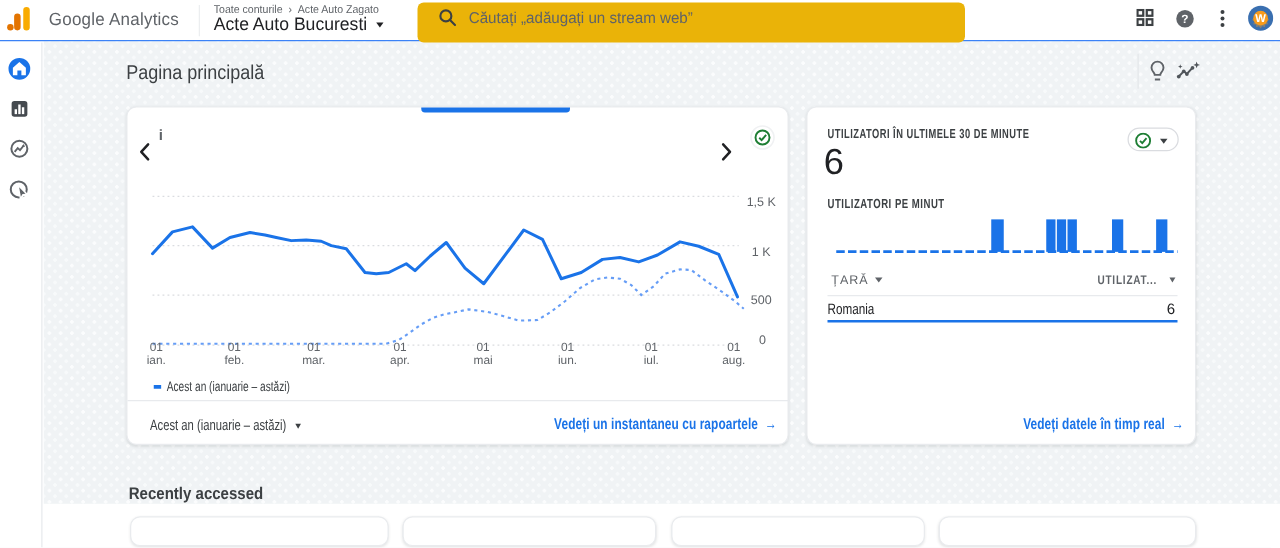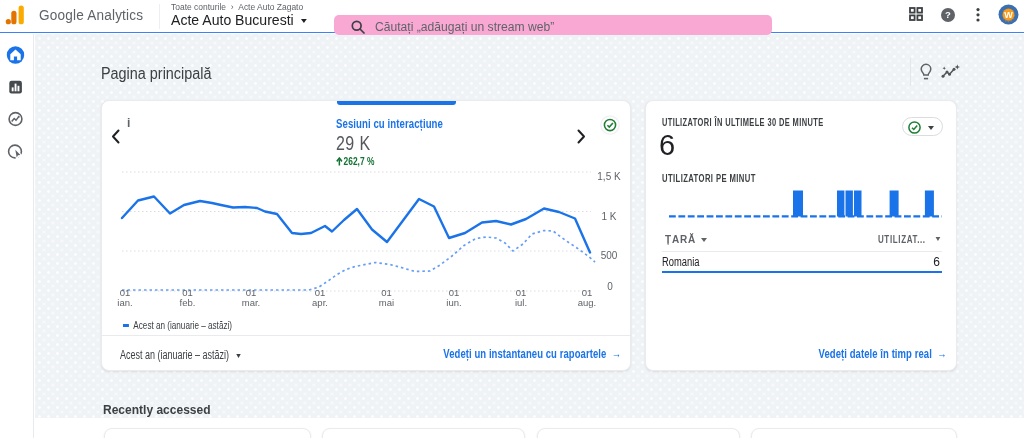--- a/index.html
+++ b/index.html
@@ -5,26 +5,26 @@
 *{margin:0;padding:0;box-sizing:border-box}
 html,body{width:1024px;height:438px;overflow:hidden;font-family:"Liberation Sans",sans-serif;background:#fff}
 #root{position:absolute;top:0;left:0;width:1024px;height:438px;overflow:hidden}
 
 #header{position:absolute;top:0;left:0;width:1024px;height:33px;background:#fff;border-bottom:1px solid #3b82f6;z-index:5}
 #galogo{position:absolute;left:5px;top:5px}
 #gatext{position:absolute;left:39px;top:6.5px;font-size:14px;color:#5f6368;letter-spacing:.2px;transform:scaleX(.97);transform-origin:0 0}
 #hdrdiv{position:absolute;left:159px;top:4px;width:1px;height:25px;background:#eceef0}
 #crumb{position:absolute;left:171px;top:2px;font-size:9px;color:#5f6368;transform:scaleX(.94);transform-origin:0 0;white-space:nowrap}
 #acct{position:absolute;left:171px;top:12px;font-size:14.5px;color:#202124;transform:scaleX(.97);transform-origin:0 0;white-space:nowrap}
-#search{position:absolute;left:334px;top:15px;width:438px;height:20px;background:#f9a8d4;border-radius:5px}
+#search{position:absolute;left:334px;top:2px;width:438px;height:32px;background:#eab308;border-radius:5px}
 #search .ph{position:absolute;left:41px;top:5px;font-size:12.5px;color:#5f6368;transform:scaleX(.97);transform-origin:0 0;white-space:nowrap}
 
 #sidebar{position:absolute;top:34px;left:0;width:34px;height:404px;background:#fff;border-right:1px solid #e8eaed;z-index:4}
 
-#main{position:absolute;top:34px;left:35px;width:989px;height:384px;
+#main{position:absolute;top:19px;left:35px;width:989px;height:384px;
 background-color:#f0f3f5;
 background-image:radial-gradient(circle,rgba(252,253,254,.9) 1.3px,rgba(252,253,254,0) 1.5px),radial-gradient(circle,rgba(249,251,252,.8) 1.3px,rgba(249,251,252,0) 1.5px);
 background-size:9px 9px;background-position:0 0,4.5px 4.5px}
 #title{position:absolute;left:66px;top:31px;font-size:16px;color:#3c4043;transform:scaleX(.9);transform-origin:0 0;white-space:nowrap}
 #titlediv{position:absolute;left:875px;top:24px;width:1px;height:28px;background:#e4e7ea}
 
 .card{position:absolute;background:#fff;border-radius:8px;border:1px solid #e9ebee;box-shadow:0 1px 2px rgba(60,64,67,.12)}
 #card1{left:66px;top:66px;width:530px;height:271px}
 #card2{left:610px;top:66px;width:312px;height:271px}
 #tabind{position:absolute;left:235px;top:0;width:119px;height:3.5px;background:#1a73e8;border-radius:0 0 3px 3px}
@@ -39,21 +39,21 @@
 #c1div{position:absolute;left:0;top:234px;width:530px;height:1px;background:#e8eaed}
 #c1foot{position:absolute;left:18px;top:247px;font-size:12px;color:#3c4043;transform:scaleX(.75);transform-origin:0 0;white-space:nowrap}
 .link{font-size:12.5px;font-weight:bold;color:#1a73e8;letter-spacing:.1px;transform:scaleX(.76);transform-origin:100% 0;white-space:nowrap}
 #c1link{position:absolute;right:9px;top:246px}
 #c2link{position:absolute;right:9px;top:246px}
 
 #c2head{position:absolute;left:16px;top:15px;font-size:10.5px;font-weight:bold;color:#3c4043;letter-spacing:.55px;transform:scaleX(.71);transform-origin:0 0;white-space:nowrap}
 #pill{position:absolute;left:256px;top:16px;width:41px;height:19px;border:1px solid #dadce0;border-radius:10px;background:#fff}
 #bignum{position:absolute;left:13px;top:28px;font-size:29px;color:#202124}
 #c2sub{position:absolute;left:16px;top:71px;font-size:10.5px;font-weight:bold;color:#3c4043;letter-spacing:.55px;transform:scaleX(.73);transform-origin:0 0;white-space:nowrap}
-#tara{position:absolute;left:19px;top:133px;font-size:10px;font-weight:bold;color:#5f6368;letter-spacing:.8px}
+#tara{position:absolute;left:19px;top:133px;font-size:10px;font-weight:normal;color:#5f6368;letter-spacing:.8px}
 #utiliz{position:absolute;right:30px;top:133px;font-size:10px;font-weight:bold;color:#5f6368;letter-spacing:.8px;transform:scaleX(.8);transform-origin:100% 0;white-space:nowrap}
 .caret{display:inline-block;width:0;height:0;border-left:3.5px solid transparent;border-right:3.5px solid transparent;border-top:4px solid #5f6368;vertical-align:1px;margin-left:5px}
 #c2div{position:absolute;left:16px;top:150px;width:280px;height:1px;background:#e8eaed}
 #rowro{position:absolute;left:16px;top:154px;font-size:12px;color:#202124;transform:scaleX(.78);transform-origin:0 0}
 #rowro6{position:absolute;right:16px;top:154px;font-size:12px;color:#202124}
 #robar{position:absolute;left:16px;top:170px;width:280px;height:2.2px;background:#1a73e8}
 
 #recently{font-size:13.5px;font-weight:bold;color:#3c4043;z-index:2;transform:scaleX(.89);transform-origin:0 0;white-space:nowrap}
 .bcard{position:absolute;top:394px;width:205px;height:24px;background:#fff;border:1px solid #e9ebee;border-radius:8px;box-shadow:0 1px 2px rgba(60,64,67,.12);z-index:2}
 </style>
@@ -143,28 +143,20 @@
 
   <div class="card" id="card1">
     <div id="tabind"></div>
     <div id="partial-i">i</div>
     <svg width="9" height="15" viewBox="0 0 9 15" style="position:absolute;left:9px;top:28px">
           <path d="M7.5 1.5 L2 7.5 L7.5 13.5" fill="none" stroke="#202124" stroke-width="2" stroke-linecap="round" stroke-linejoin="round"></path>
         </svg>
     <svg width="9" height="15" viewBox="0 0 9 15" style="position:absolute;left:475px;top:28px">
           <path d="M1.5 1.5 L7 7.5 L1.5 13.5" fill="none" stroke="#202124" stroke-width="2" stroke-linecap="round" stroke-linejoin="round"></path>
         </svg>
-    <div class="mcol" style="left:234px">
-      <div class="mlabel blue">Sesiuni cu interacțiune</div>
-      <div class="mvalue">29 K</div>
-      <div class="mdelta"><svg width="8" height="9" viewBox="0 0 8 9" style="margin-right:1px;vertical-align:-1px">
-              <path d="M4 8.6 V2.6" stroke="#137333" stroke-width="1.8" fill="none"></path>
-              <path d="M.9 4.4 L4 1.1 L7.1 4.4" stroke="#137333" stroke-width="1.8" fill="none"></path>
-            </svg>262,7 %</div>
-    </div>
     <svg width="38" height="38" viewBox="0 0 38 38" style="position:absolute;left:489px;top:5px">
       <circle cx="19" cy="19" r="9.2" fill="#fff" stroke="#f0f1f3" stroke-width="1.3"></circle>
       <circle cx="19" cy="19" r="5.6" fill="none" stroke="#1e7e34" stroke-width="1.55"></circle>
       <path d="M16.4 19.2 l1.9 1.9 3.6-4.2" fill="none" stroke="#1e7e34" stroke-width="1.55"></path>
     </svg>
 
     <svg width="529" height="155" viewBox="0 0 529 155" style="position:absolute;left:0;top:59px">
       <g stroke="#dadce0" stroke-width="1" stroke-dasharray="1.5 2.5">
         <line x1="20" y1="12" x2="489" y2="12"></line>
         <line x1="20" y1="51.5" x2="489" y2="51.5"></line>

